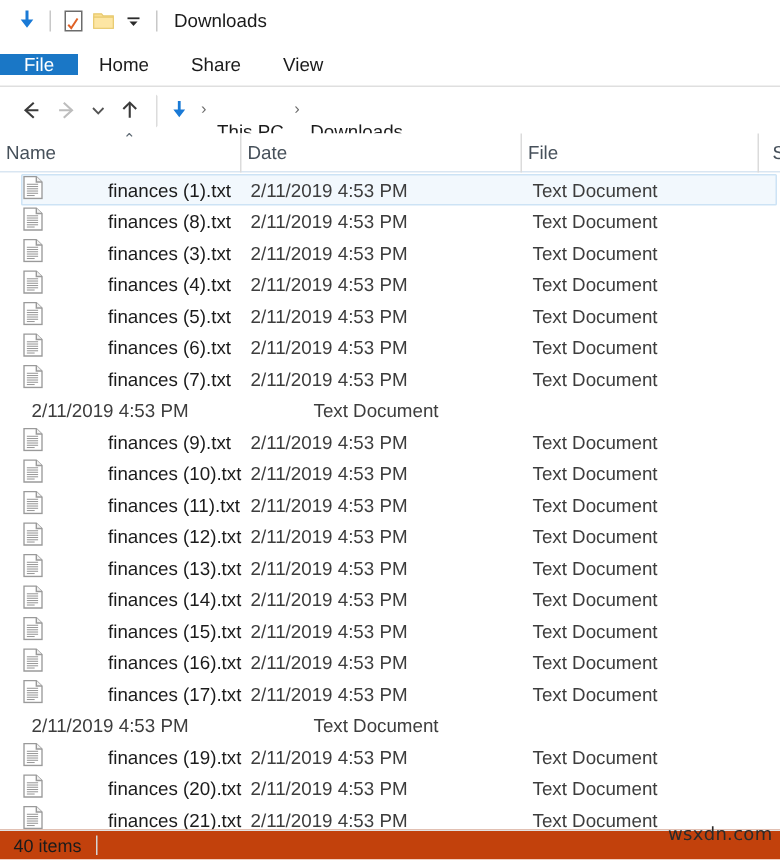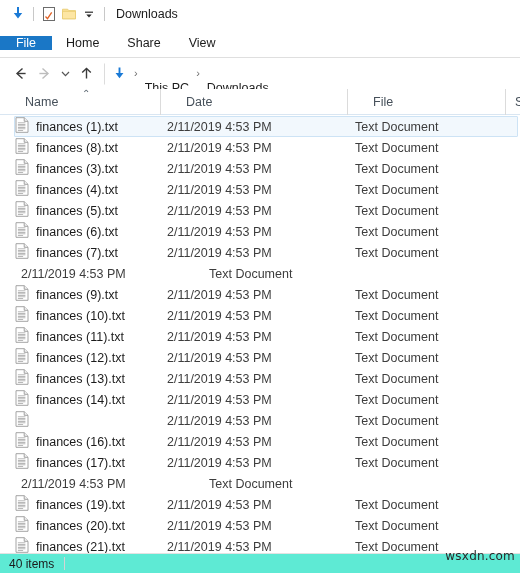--- a/index.html
+++ b/index.html
@@ -133,21 +133,21 @@
     box-sizing: border-box;
   }
   .colhead {
     position: relative;
     height: 26px;
     display: flex;
     align-items: center;
     font-size: 12.5px;
     color: #46505a;
     box-sizing: border-box;
-    padding-left: 25px;
+    padding-left: 4px;
     white-space: nowrap;
   }
   .colhead + .colhead { border-left: 1px solid #dbdbdb; }
   .col-name { width: 160px; }
   .col-date { width: 187px; }
   .col-type { width: 158px; }
   .col-size { width: 15px; padding-left: 9px; overflow: hidden; }
   .sortmark {
     position: absolute;
     left: 82px;
@@ -179,20 +179,21 @@
     background: #f2f8fd;
     border: 1px solid #cde3f5;
     border-radius: 1px;
   }
   .cell-name {
     display: flex;
     align-items: center;
     width: 146px;
     flex: 0 0 auto;
     overflow: hidden;
+    gap: 36px;
   }
   .fname {
     margin-left: 7px;
     font-size: 12.5px;
     color: #1b1b1b;
     white-space: nowrap;
   }
   .cell-date {
     width: 187px;
     flex: 0 0 auto;
@@ -213,21 +214,21 @@
   }
   .doc-icon { width: 14px; height: 16px; flex: 0 0 auto; }
 
   
   .statusbar {
     position: absolute;
     left: 0;
     bottom: 0;
     width: 520px;
     height: 20px;
-    background: #5eead4;
+    background: #c2410c;
     border-top: 1px solid #e2e2e2;
     display: flex;
     align-items: center;
     box-sizing: border-box;
   }
   .status-text {
     margin-left: 9px;
     font-size: 12px;
     color: #1b1b1b;
     white-space: nowrap;
@@ -601,20 +602,21 @@
             <path d="M9.2 .7 V4.3 H13" fill="#f0f0f0" stroke="#9a9a9a" stroke-width=".9"></path>
             <g fill="#9a9a9a">
               <rect x="2.9" y="5.5" width="7.5" height=".7"></rect>
               <rect x="2.9" y="7.0" width="7.5" height=".7"></rect>
               <rect x="2.9" y="8.5" width="7.5" height=".7"></rect>
               <rect x="2.9" y="10.0" width="7.5" height=".7"></rect>
               <rect x="2.9" y="11.5" width="7.5" height=".7"></rect>
               <rect x="2.9" y="13.0" width="5.2" height=".7"></rect>
             </g>
           </svg></span>
+        <span class="fname">finances (15).txt</span>
       </div>
       <div class="cell-date">2/11/2019 4:53 PM</div>
       <div class="cell-type">Text Document</div>
     </div>
     <div class="row">
       <div class="cell-name">
         <span><svg class="doc-icon" viewBox="0 0 14 16">
             <path d="M1 .7 h8.2 L13 4.3 V15.3 H1 Z" fill="#ffffff" stroke="#9a9a9a" stroke-width=".9"></path>
             <path d="M9.2 .7 V4.3 H13" fill="#f0f0f0" stroke="#9a9a9a" stroke-width=".9"></path>
             <g fill="#9a9a9a">

